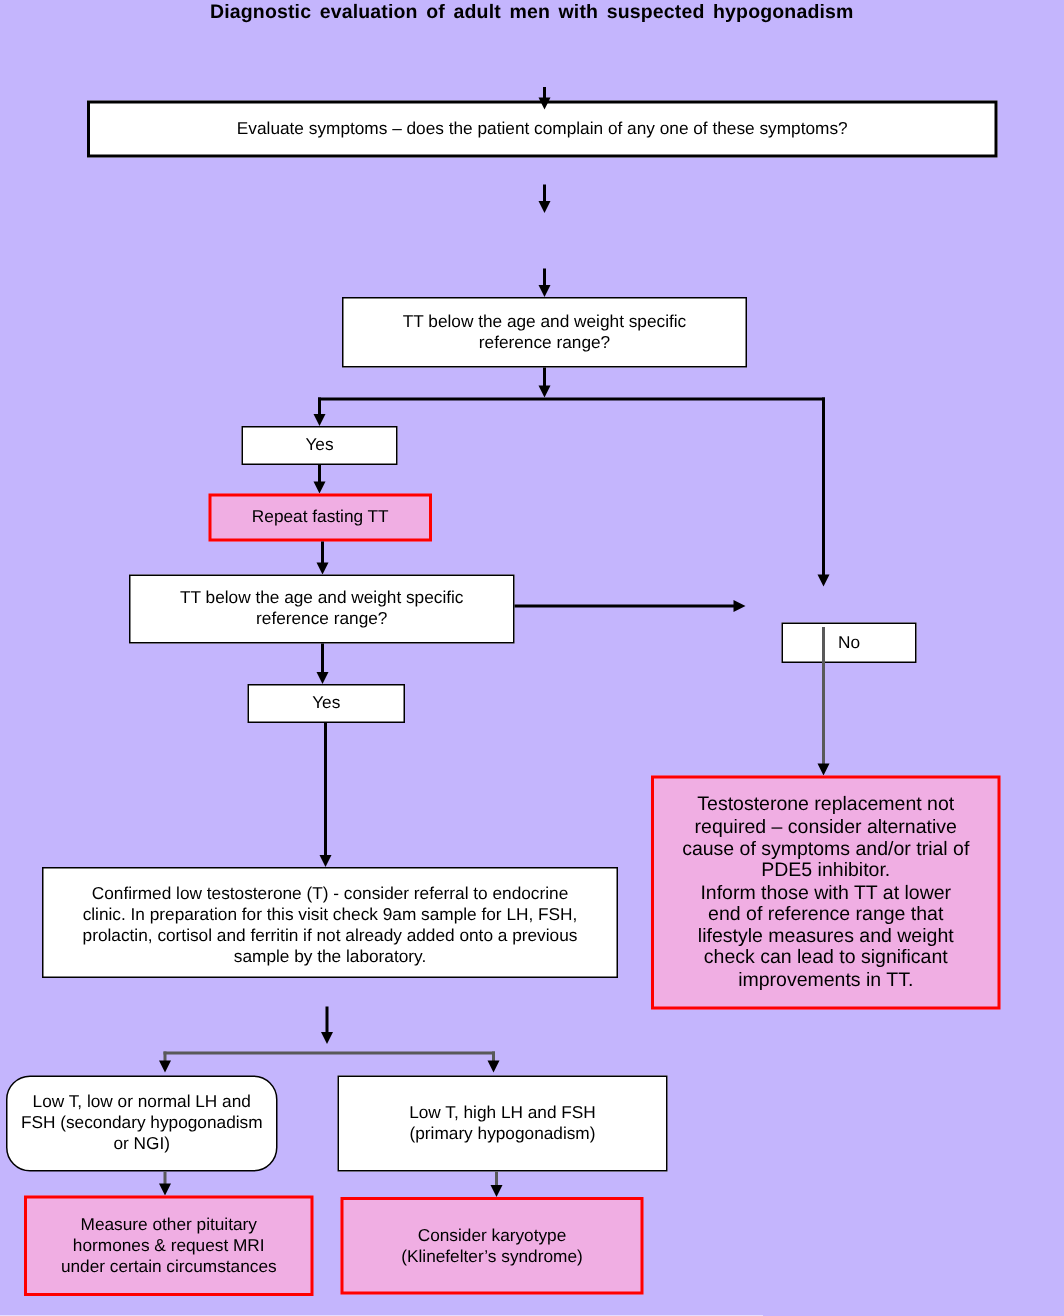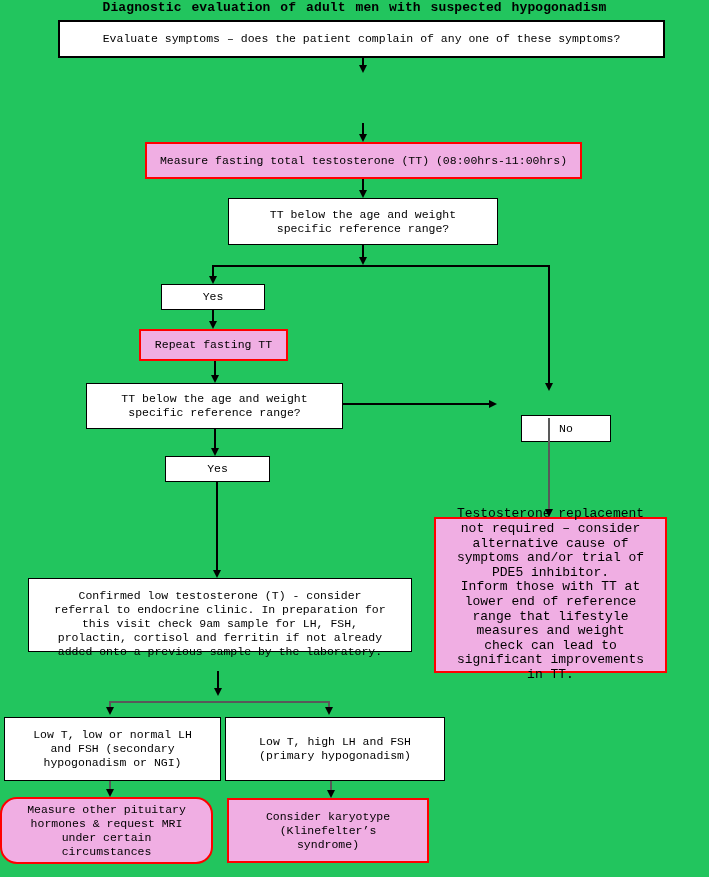--- a/index.html
+++ b/index.html
@@ -1,30 +1,30 @@
 <!DOCTYPE html>
 <html><head>
 <meta charset="utf-8">
 <style>
   html,body{margin:0;padding:0;background:#ffffff;}
   #canvas{
-    position:relative;width:709px;height:877px;background:#22c55e;
-    font-family:Liberation Mono, monospace;color:#000;overflow:hidden;
+    position:relative;width:709px;height:877px;background:#c4b5fd;
+    font-family:Liberation Sans, sans-serif;color:#000;overflow:hidden;
   }
   .title{
     position:absolute;left:0;top:1;width:709px;text-align:center;
     font-size:13px;font-weight:bold;word-spacing:2px;letter-spacing:.1px;
   }
   .box{
     position:absolute;box-sizing:border-box;border:1px solid #000;background:#fff;
     display:flex;align-items:center;justify-content:center;text-align:center;
     font-size:11.5px;line-height:14px;
   }
   .box .inner{display:block;}
-  .thick{border-width:2px;}
+  .thick{border-width:2px;margin-top:47px;}
   .pink{background:#F0AEE3;border:2px solid #FF0000;}
   .topalign{align-items:flex-start;padding-top:10px;}
   
   .vl{position:absolute;width:2px;background:#000;}
   .hl{position:absolute;height:2px;background:#000;}
   .gray{background:#595959;}
   .ah-d{position:absolute;width:0;height:0;border-left:4.5px solid transparent;
         border-right:4.5px solid transparent;border-top:8px solid #000;}
   .ah-r{position:absolute;width:0;height:0;border-top:4.5px solid transparent;
         border-bottom:4.5px solid transparent;border-left:8px solid #000;}
@@ -37,25 +37,25 @@
   .n-q1 .inner, .n-q2 .inner{max-width:205px;}
   .n-yes1     {left:161px;top:284px;width:104px;height:26px;}
   .n-repeat   {left:139px;top:329px;width:149px;height:32px;}
   .n-q2       {left:86px; top:383px;width:257px;height:46px;}
   .n-no       {left:521px;top:391px;width:90px;height:27px;margin-top:24px;}
   .n-yes2     {left:165px;top:456px;width:105px;height:26px;}
   .n-confirmed{left:28px; top:578px;width:384px;height:74px;}
   .n-confirmed .inner{max-width:335px;}
   .n-trt      {left:434px;top:517px;width:233px;height:156px;font-size:13px;line-height:14.6px;}
   .n-trt .inner{max-width:192px;}
-  .n-secondary{left:4px;  top:717px;width:217px;height:64px;}
+  .n-secondary{left:4px;  top:717px;width:181px;height:64px;border-radius:16px;}
   .n-secondary .inner{max-width:162px;}
   .n-primary  {left:225px;top:717px;width:220px;height:64px;}
   .n-primary .inner{max-width:160px;}
-  .n-pituitary{left:0;  top:797px;width:213px;height:67px;border-radius:17px;}
+  .n-pituitary{left:16px;  top:797px;width:193px;height:67px;}
   .n-pituitary .inner{max-width:160px;}
   .n-karyotype{left:227px;top:798px;width:202px;height:65px;}
   .n-karyotype .inner{max-width:165px;}
 </style>
 </head>
 <body>
 
 <div id="canvas">
 
   <div class="title">Diagnostic evaluation of adult men with suspected hypogonadism</div>
@@ -64,23 +64,20 @@
     <span class="inner">Evaluate symptoms – does the patient complain of any one of these symptoms?</span>
   </div>
 
   <div class="vl" style="left:362px;top:58px;height:8px;"></div>
   <div class="ah-d" style="left:358.5px;top:65px;"></div>
 
 
   <div class="vl" style="left:362px;top:123px;height:12px;"></div>
   <div class="ah-d" style="left:358.5px;top:134px;"></div>
 
-  <div class="box pink n-measure">
-    <span class="inner">Measure fasting total testosterone (TT) (08:00hrs-11:00hrs)</span>
-  </div>
 
   <div class="vl" style="left:362px;top:179px;height:12px;"></div>
   <div class="ah-d" style="left:358.5px;top:190px;"></div>
 
   <div class="box n-q1">
     <span class="inner">TT below the age and weight specific reference range?</span>
   </div>
 
   <div class="vl" style="left:362px;top:245px;height:13px;"></div>
   <div class="ah-d" style="left:358.5px;top:257px;"></div>

